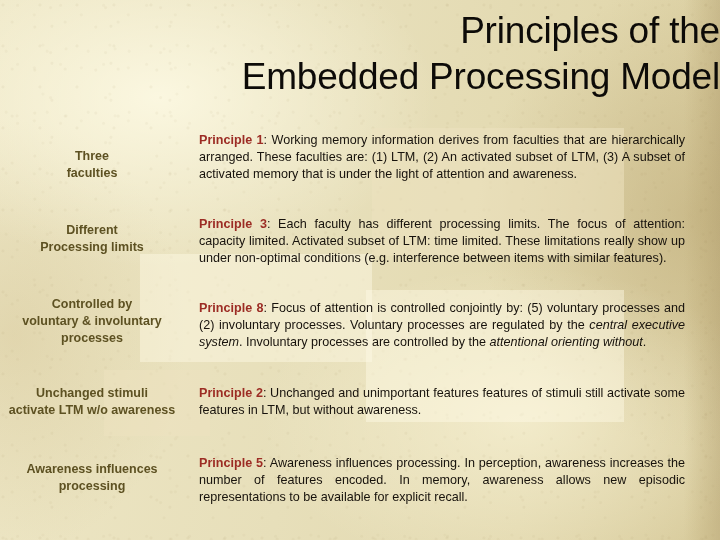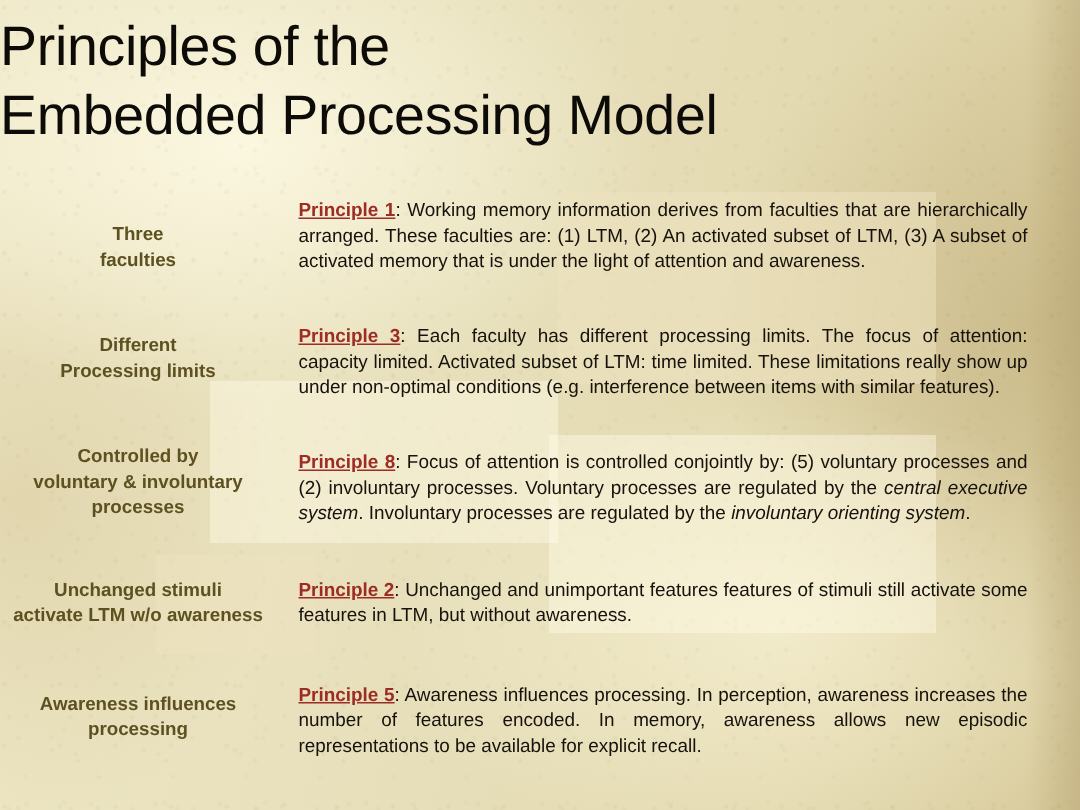--- a/index.html
+++ b/index.html
@@ -72,21 +72,21 @@
     position: absolute;
     inset: 0;
     z-index: 5;
   }
 
   
   #title {
     position: absolute;
     left: 0; top: 8px;
     width: 720px;
-    text-align: left;
+    text-align: right;
     color: #0d0b08;
     font-size: 37px;
     line-height: 46px;
     font-weight: normal;
     letter-spacing: -0.2px;
     white-space: pre-line;
   }
 
   
   .row {
@@ -113,21 +113,20 @@
     width: 486px;
     color: #17120c;
     font-size: 12.6px;
     line-height: 17.2px;
     text-align: justify;
     text-justify: inter-word;
   }
   .row-body .plabel {
     color: #9c2c24;
     font-weight: bold;
-    text-decoration: underline;
     text-underline-offset: 1px;
   }
   .row-body i { font-style: italic; }
 
   .r1 { top: 132px; }
   .r1 .row-label { top: 16px; }
   .r2 { top: 216px; }
   .r2 .row-label { top: 6px; }
   .r3 { top: 300px; }
   .r3 .row-label { top: -4px; }
@@ -167,21 +166,21 @@
   <div class="row r2">
     <div class="row-label">Different
 Processing limits</div>
     <div class="row-body"><span class="plabel">Principle 3</span><span>:   Each faculty has different processing limits.   The focus of attention:  capacity limited.  Activated subset of LTM:  time limited.  These limitations really show up under non-optimal conditions (e.g. interference between items with similar features).</span></div>
   </div>
 
   <div class="row r3">
     <div class="row-label">Controlled by
 voluntary &amp; involuntary
 processes</div>
-    <div class="row-body"><span class="plabel">Principle 8</span><span>:   Focus of attention is controlled conjointly by:  (5) voluntary processes and (2) involuntary processes.    Voluntary processes are regulated by the </span><i>central executive system</i><span>.   Involuntary processes are regulated by the </span><i>involuntary orienting system</i><span>.</span></div>
+    <div class="row-body"><span class="plabel">Principle 8</span><span>:   Focus of attention is controlled conjointly by:  (5) voluntary processes and (2) involuntary processes.    Voluntary processes are regulated by the </span><i>central executive system</i><span>.   Involuntary processes are controlled by the </span><i>attentional orienting without</i><span>.</span></div>
   </div>
 
   <div class="row r4">
     <div class="row-label">Unchanged stimuli
 activate LTM w/o awareness</div>
     <div class="row-body"><span class="plabel">Principle 2</span><span>:   Unchanged and unimportant features features of stimuli still activate some features in LTM, but without awareness.</span></div>
   </div>
 
   <div class="row r5">
     <div class="row-label">Awareness influences

